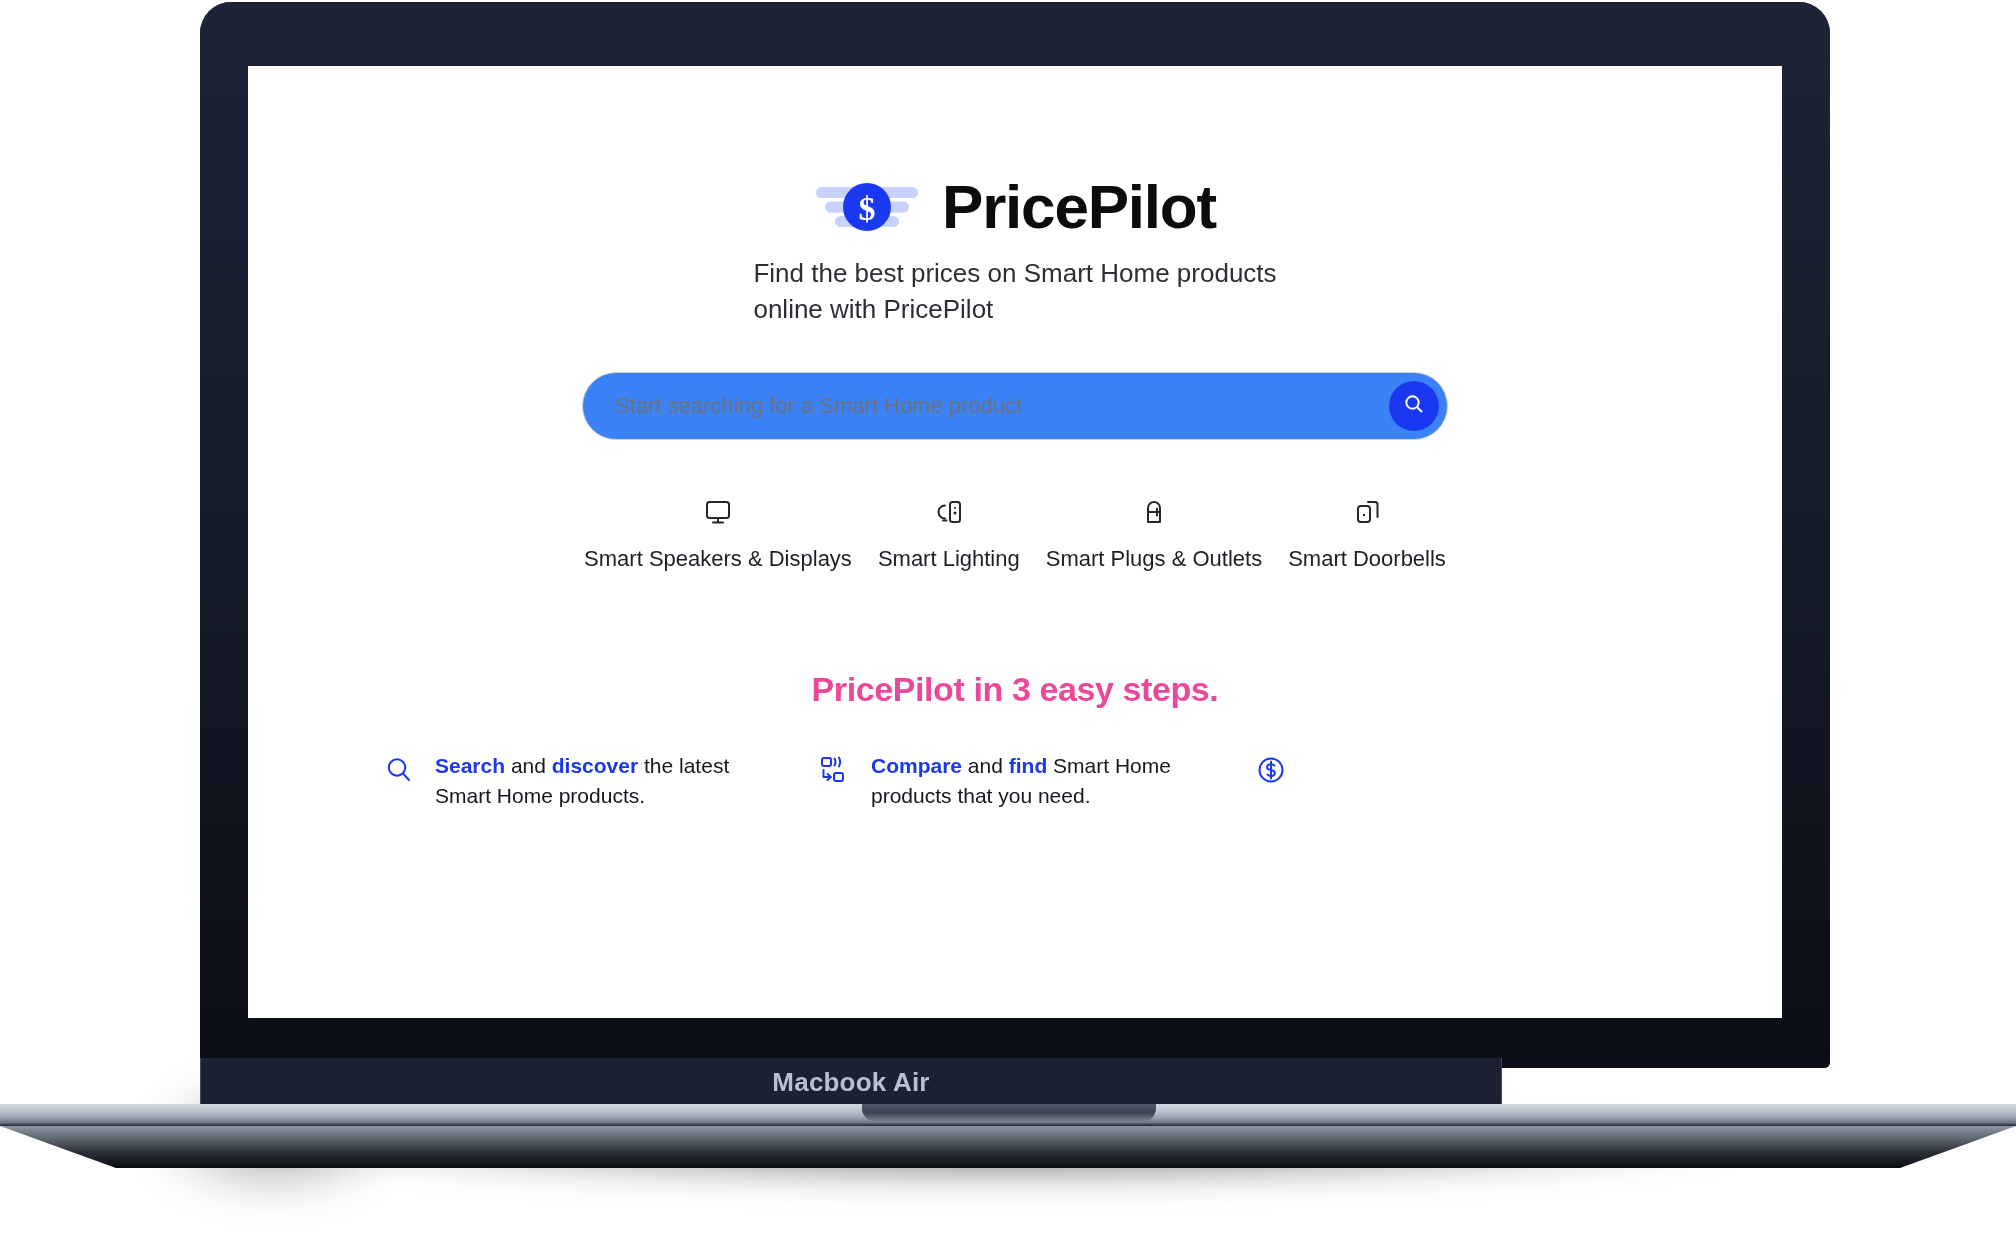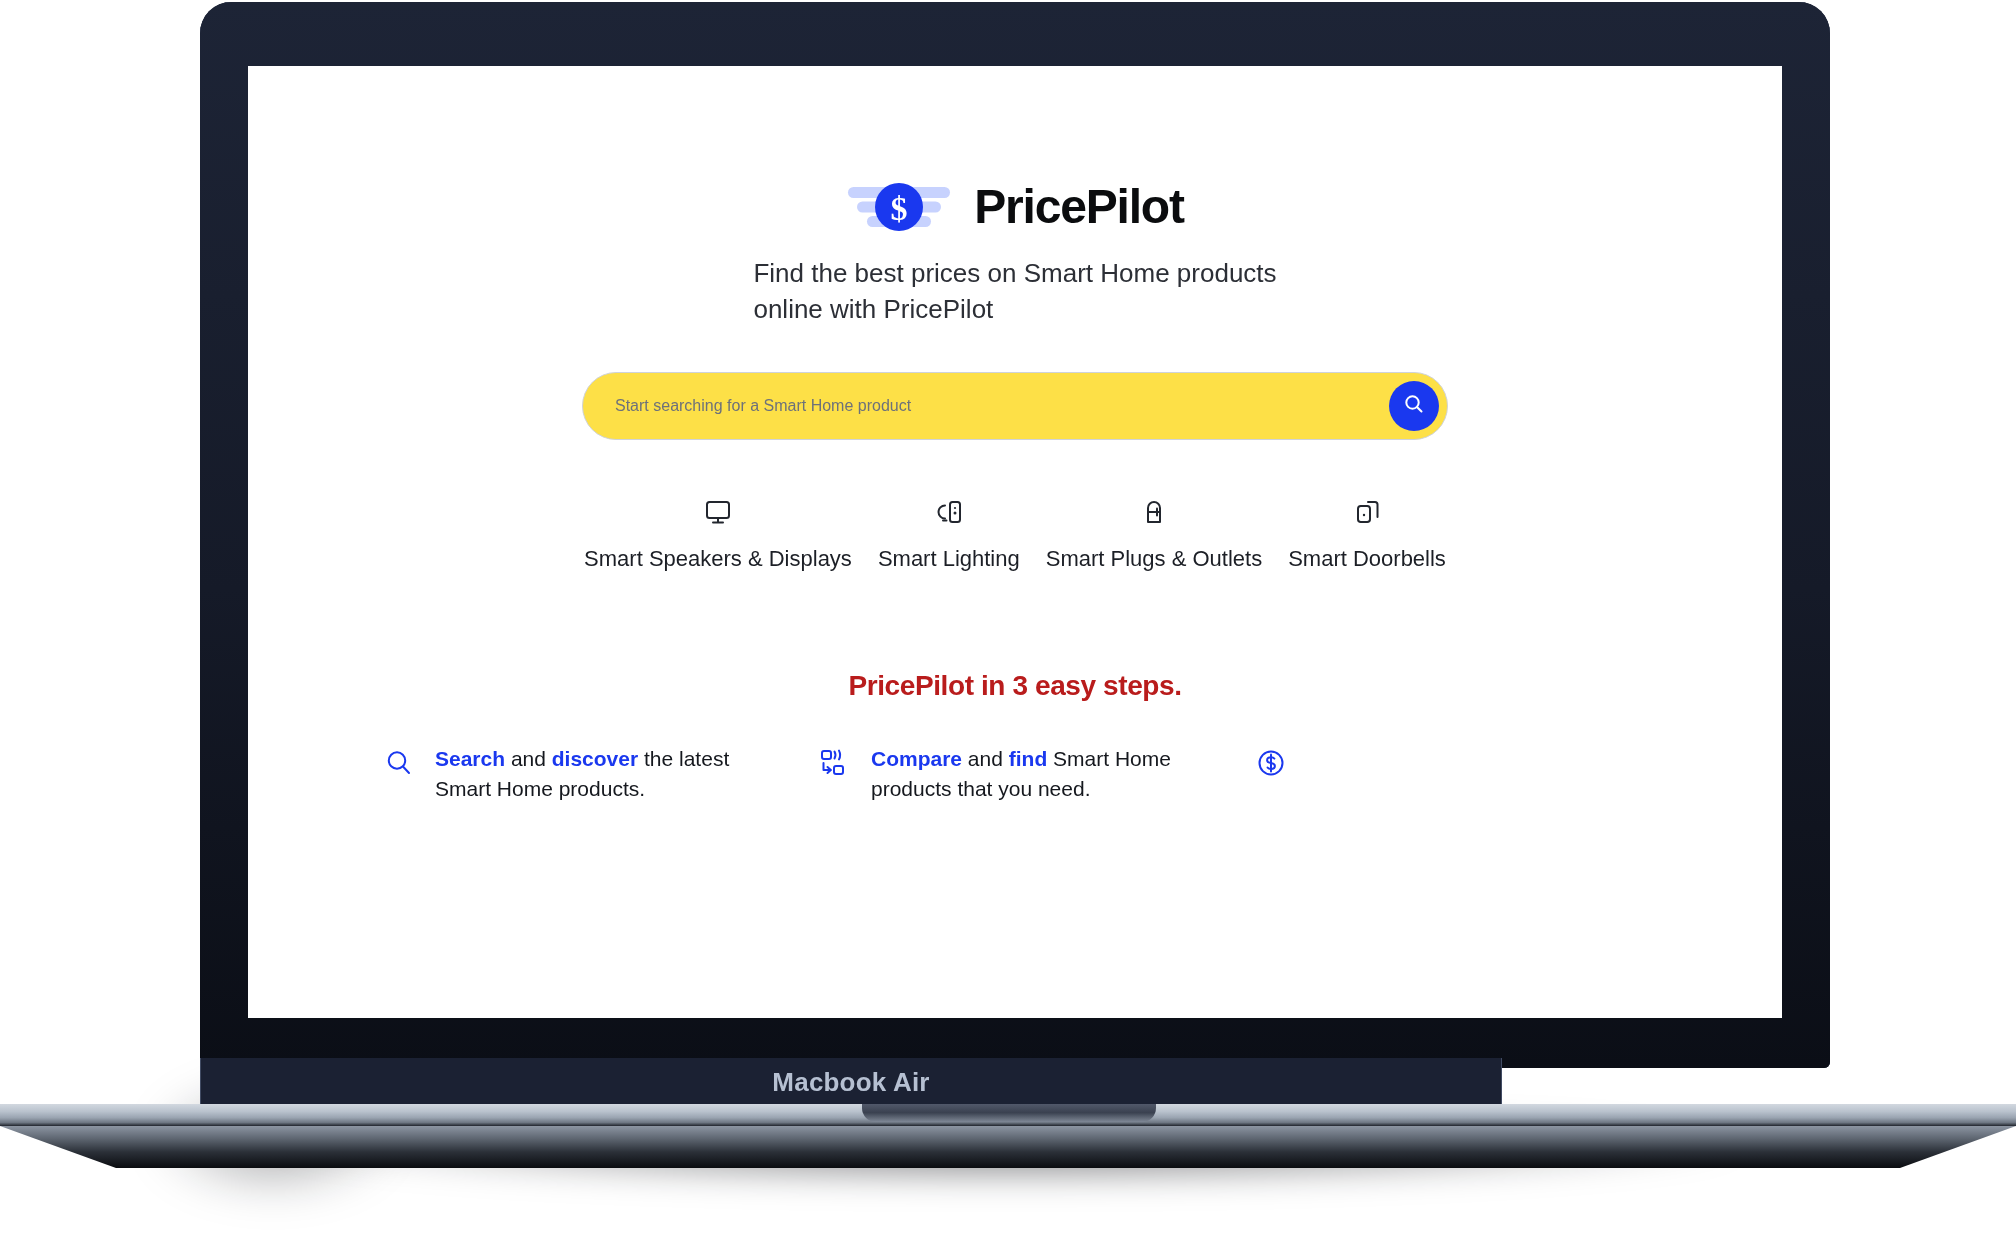--- a/index.html
+++ b/index.html
@@ -147,21 +147,21 @@
 
   
   .brand {
     display: flex;
     align-items: center;
     gap: 22px;
     margin-bottom: 18px;
   }
   .brand-logo { width: 106px; height: 62px; display: block; }
   .brand-name {
-    font-size: 48px;
+    font-size: 62px;
     font-weight: bold;
     color: #0b0c0e;
     letter-spacing: -1.2px;
     line-height: 1;
   }
 
   
   .tagline {
     font-size: 26px;
     line-height: 1.38;
@@ -176,23 +176,23 @@
     position: relative;
     width: 866px;
     height: 68px;
     margin-bottom: 54px;
   }
   .search-input {
     width: 100%;
     height: 100%;
     border: 1.5px solid #cfd3da;
     border-radius: 34px;
-    background: #fde047;
+    background: #3b82f6;
     padding: 0 84px 0 32px;
-    font-size: 16px;
+    font-size: 22px;
     color: #20232a;
     font-family: "Liberation Sans", sans-serif;
     outline: none;
   }
   .search-input::placeholder { color: #6d717a; }
   .search-btn {
     position: absolute;
     right: 9px;
     top: 9px;
     width: 50px;
@@ -223,23 +223,23 @@
   }
   .cat-icon { height: 36px; display: flex; align-items: center; justify-content: center; }
   .cat-label {
     font-size: 22px;
     color: #1c1f26;
     white-space: nowrap;
   }
 
   
   .steps-title {
-    font-size: 28px;
+    font-size: 34px;
     font-weight: bold;
-    color: #b91c1c;
+    color: #ec4899;
     letter-spacing: -.4px;
     margin-bottom: 42px;
   }
   .steps {
     display: flex;
     gap: 44px;
     width: 1320px;
     justify-content: space-between;
     padding: 0 28px;
   }

